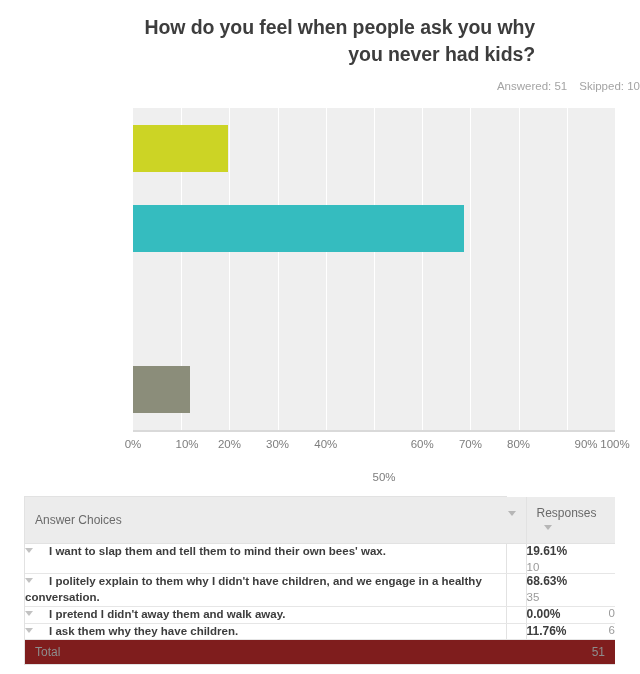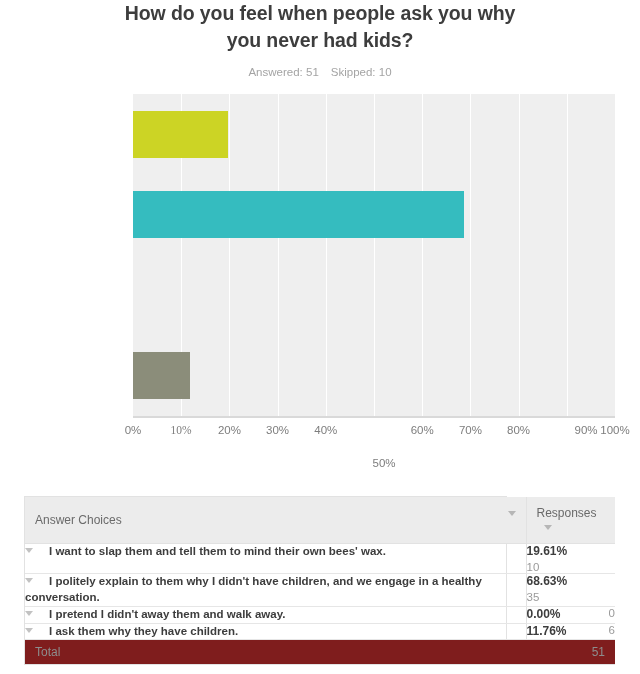--- a/index.html
+++ b/index.html
@@ -11,22 +11,22 @@
     width: 640px;
     height: 674px;
     font-family: "Liberation Sans", sans-serif;
     color: #3b3b3b;
     overflow: hidden;
     position: relative;
   }
 
   
   .chart-header {
-    padding-top: 0;
-    text-align: center;
+    padding-top: 14px;
+    text-align: right;
   }
   .chart-title {
     font-size: 19.5px;
     font-weight: bold;
     color: #3d3d3d;
     line-height: 1.38;
     margin: 0 auto;
     max-width: 430px;
     letter-spacing: -0.1px;
   }
@@ -230,21 +230,21 @@
         </div>
         <div class="bar-row" style="top: 161px; height: 80.5px;"></div>
         <div class="bar-row" style="top: 241.5px; height: 80.5px;">
           <div class="bar" style="width: 56.6832px; background: rgb(139, 141, 122);"></div>
         </div>
       </div>
   </div>
   <div class="plot-bottom-rule"></div>
   <div class="axis-labels" id="axis-labels">
       <span class="axis-tick" style="left: 0px;">0%</span>
-      <span class="axis-tick" style="left: 48px; font-family: Liberation Serif, serif;">10%</span>
+      <span class="axis-tick" style="left: 54px;">10%</span>
       <span class="axis-tick" style="left: 96.4px;">20%</span>
       <span class="axis-tick" style="left: 144.6px;">30%</span>
       <span class="axis-tick" style="left: 192.8px;">40%</span>
       <span class="axis-tick" style="left: 251px; margin-top: 33px;">50%</span>
       <span class="axis-tick" style="left: 289.2px;">60%</span>
       <span class="axis-tick" style="left: 337.4px;">70%</span>
       <span class="axis-tick" style="left: 385.6px;">80%</span>
       <span class="axis-tick" style="left: 453px;">90%</span>
       <span class="axis-tick" style="left: 482px;">100%</span>
     </div>

